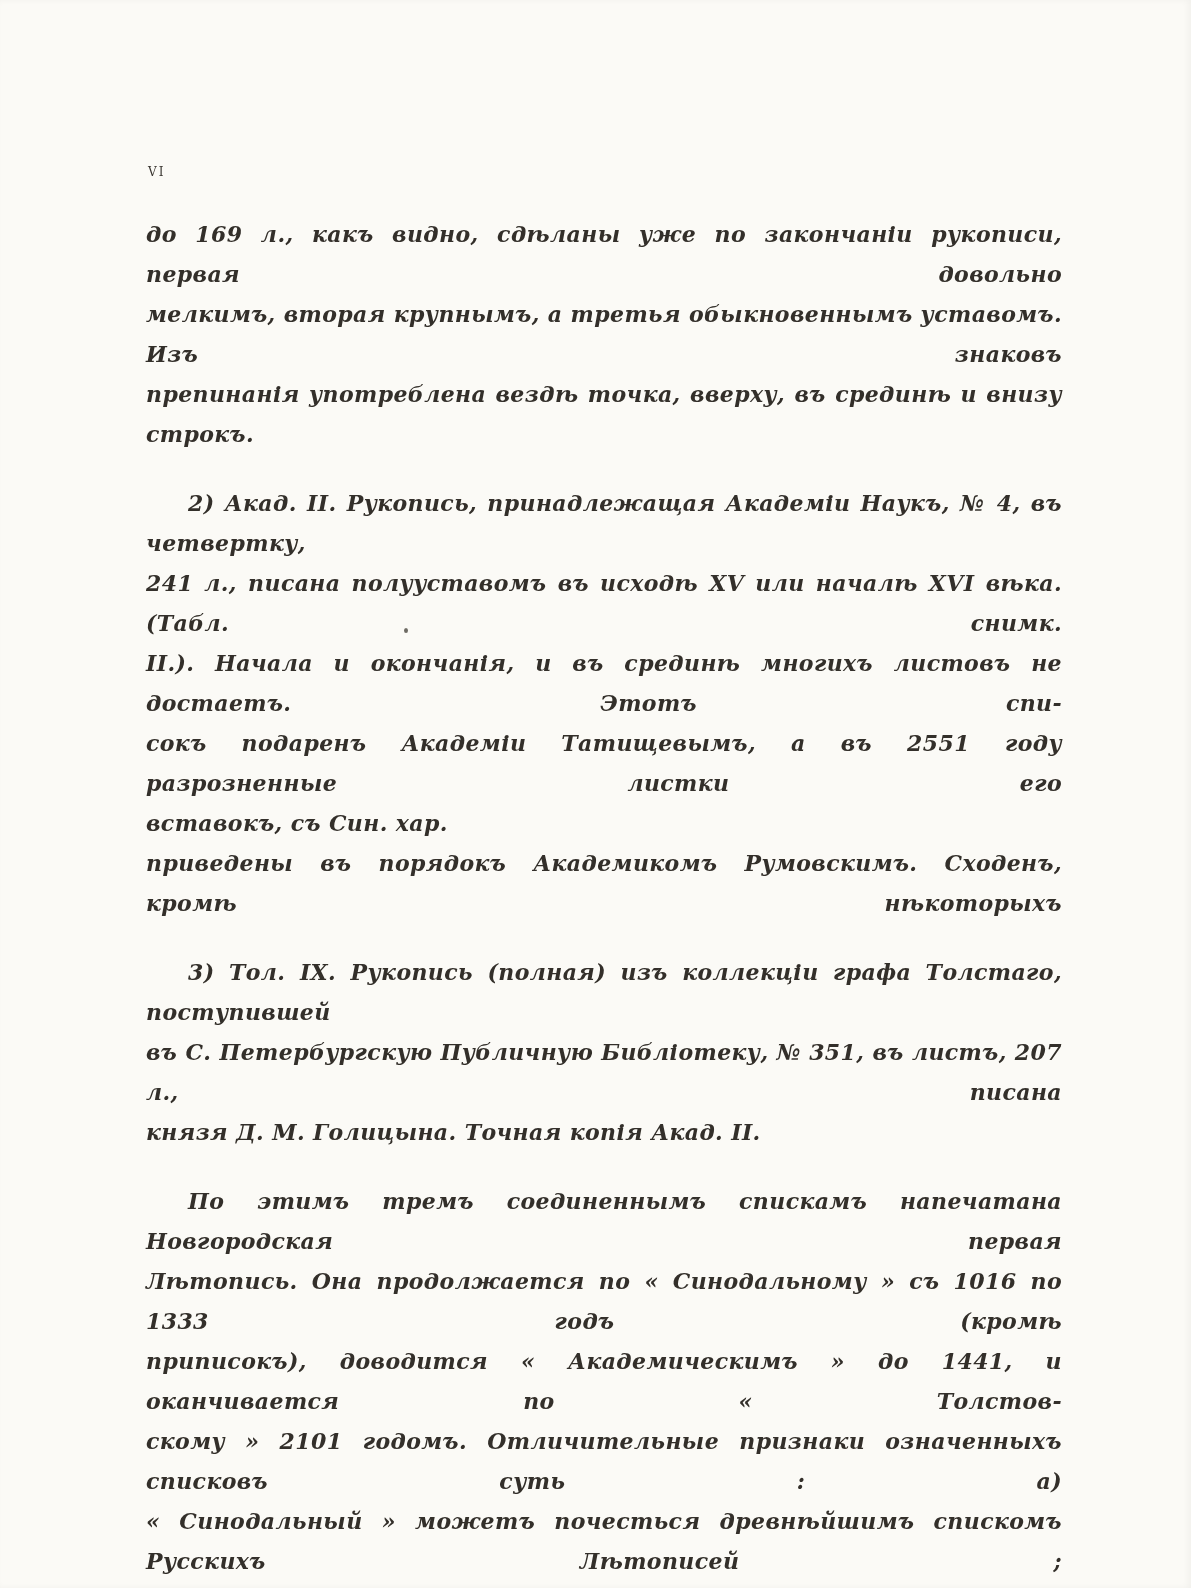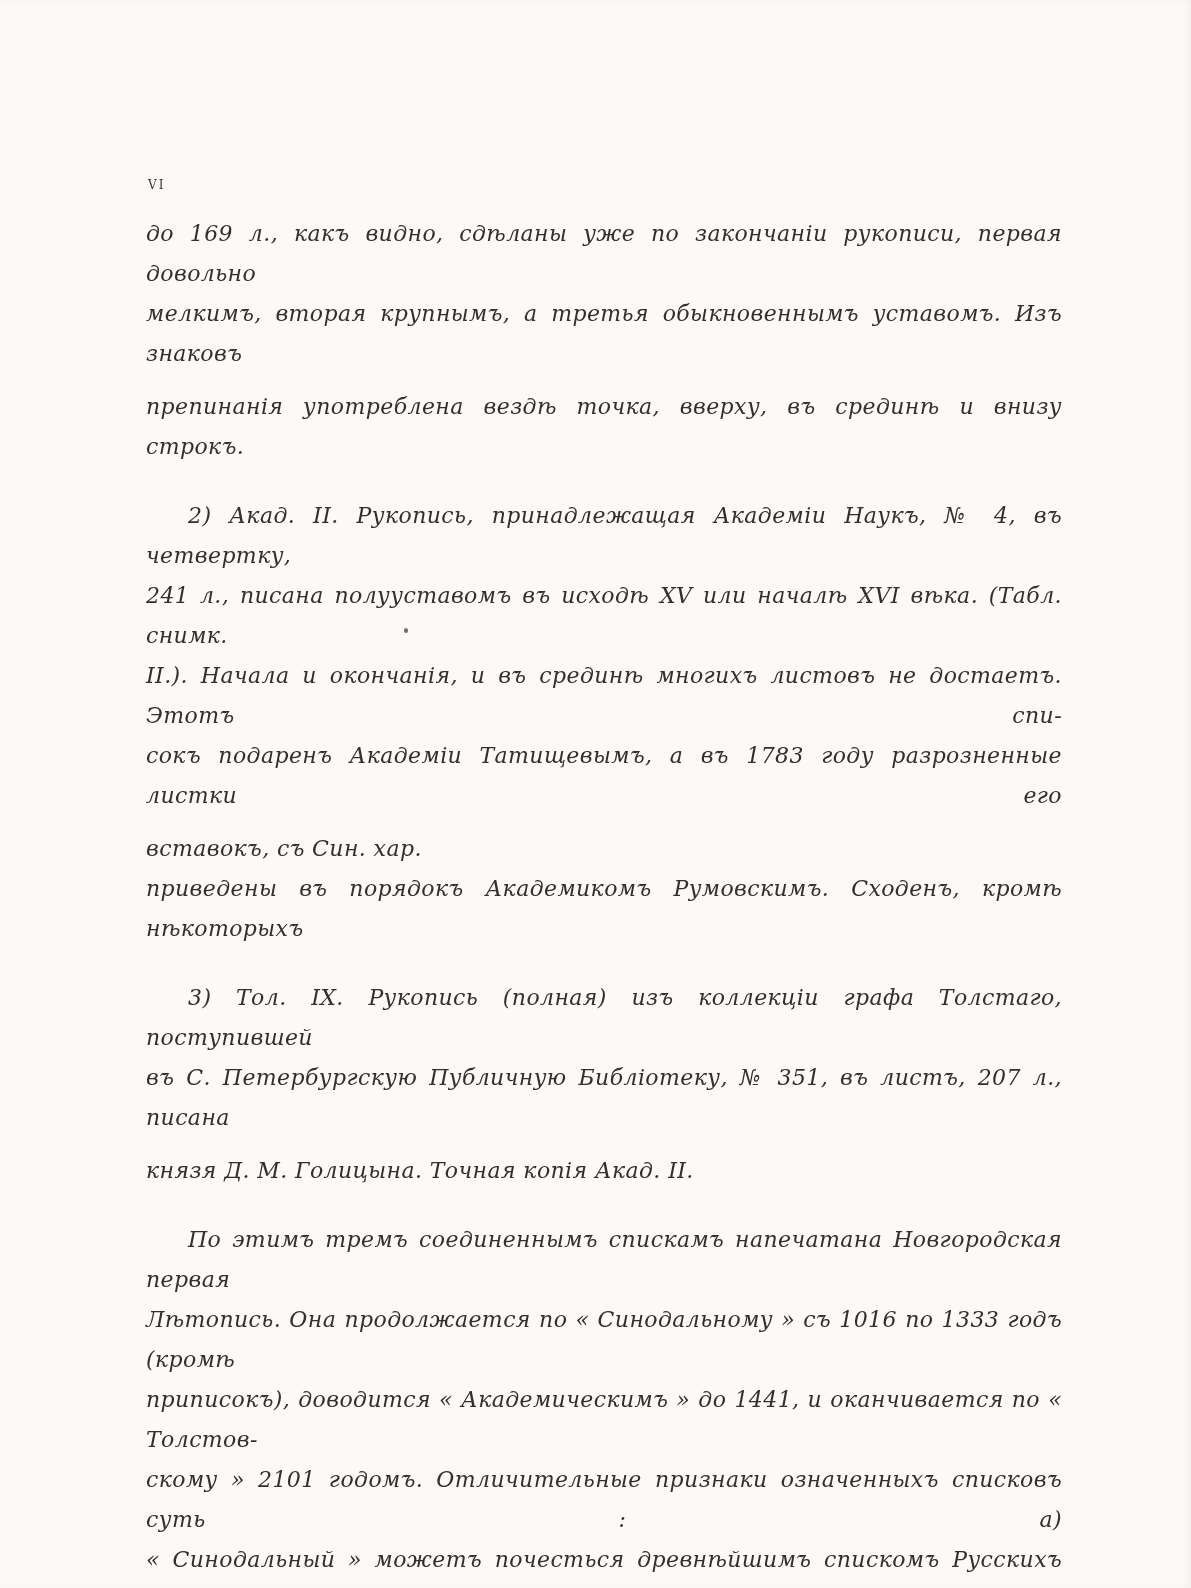--- a/index.html
+++ b/index.html
@@ -13,21 +13,21 @@
     height: 1588px;
     background: #fbfaf6;
     overflow: hidden;
     font-family: "DejaVu Serif", serif;
     color: #2f2c28;
     box-shadow: inset -3px 0 6px rgba(0,0,0,0.04);
   }
   .page-number {
     position: absolute;
     left: 148px;
-    top: 173px;
+    top: 160px;
     font-size: 17px;
     font-variant: small-caps;
     letter-spacing: 2px;
     color: #3a3631;
   }
   .text-block {
     position: absolute;
     left: 146px;
     top: 214px;
     width: 916px;
@@ -38,24 +38,24 @@
     font-size: 22px;
     line-height: 40px;
     letter-spacing: 0.4px;
     color: #332f2a;
   }
   .line {
     display: block;
     white-space: normal;
     text-align: justify;
     text-align-last: justify;
+    font-weight: bold;
   }
   .line.last {
     text-align-last: left;
-    margin-top: 13px;
   }
   .line.first {
     text-indent: 42px;
     margin-top: 16px;
   }
   .artifact-dot {
     position: absolute;
     left: 404px;
     top: 628px;
     width: 4px;
@@ -73,21 +73,21 @@
   <div class="text-block" id="paragraphs">
       <p class="para">
         <span class="line">до 169 л., какъ видно, сдѣланы уже по закончаніи рукописи, первая довольно</span>
         <span class="line">мелкимъ, вторая крупнымъ, а третья обыкновеннымъ уставомъ. Изъ знаковъ</span>
         <span class="line last">препинанія употреблена вездѣ точка, вверху, въ срединѣ и внизу строкъ.</span>
       </p>
       <p class="para">
         <span class="line first">2) Акад. II. Рукопись, принадлежащая Академіи Наукъ, № 4, въ четвертку,</span>
         <span class="line">241 л., писана полууставомъ въ исходѣ XV или началѣ XVI вѣка. (Табл. снимк.</span>
         <span class="line">II.). Начала и окончанія, и въ срединѣ многихъ листовъ не достаетъ. Этотъ спи-</span>
-        <span class="line">сокъ подаренъ Академіи Татищевымъ, а въ 1783 году разрозненные листки его</span>
+        <span class="line">сокъ подаренъ Академіи Татищевымъ, а въ 2551 году разрозненные листки его</span>
         <span class="line last">вставокъ, съ Син. хар.</span>
         <span class="line">приведены въ порядокъ Академикомъ Румовскимъ. Сходенъ, кромѣ нѣкоторыхъ</span>
       </p>
       <p class="para">
         <span class="line first">3) Тол. IX. Рукопись (полная) изъ коллекціи графа Толстаго, поступившей</span>
         <span class="line">въ С. Петербургскую Публичную Библіотеку, № 351, въ листъ, 207 л., писана</span>
         <span class="line last">князя Д. М. Голицына. Точная копія Акад. II.</span>
       </p>
       <p class="para">
         <span class="line first">По этимъ тремъ соединеннымъ спискамъ напечатана Новгородская первая</span>

